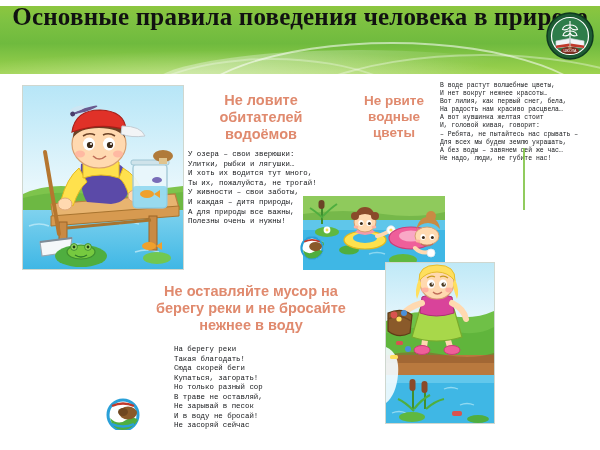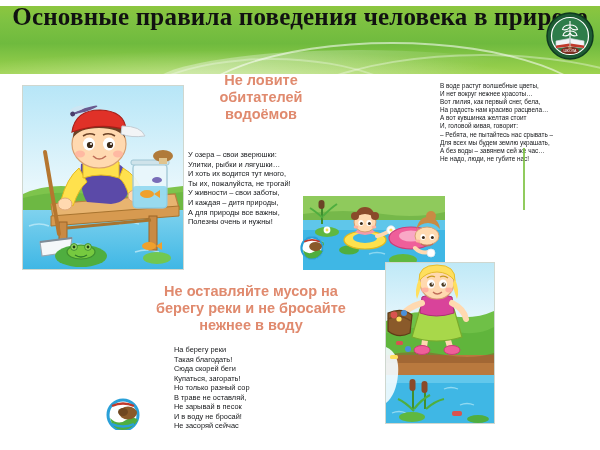--- a/index.html
+++ b/index.html
@@ -51,21 +51,21 @@
   .panel{position:absolute;}
   .hdr-pink{
     font-family:"Liberation Sans",sans-serif;
     font-weight:bold;
     color:#e08a6e;
     text-align:center;
     line-height:1.18;
     text-shadow:0 1px 0 rgba(255,255,255,.75);
   }
   .poem{
-    font-family:Liberation Sans, sans-serif;
+    font-family:Liberation Mono, monospace;
     color:#15171a;
     white-space:pre-line;
   }
 
   
   .illus-fisher{
     position:absolute;left:22px;top:85px;width:160px;height:183px;
     border:1px solid #cfd7cf;
     background:linear-gradient(180deg,#bfe9f7 0%,#d8f1fa 32%,#eaf7fc 46%,#8fd8ef 62%,#59c3e8 100%);
     overflow:hidden;
@@ -228,31 +228,32 @@
       </g>
 
       <g>
         <ellipse cx="126" cy="160" rx="7" ry="4" fill="#f0a02c"></ellipse>
         <path d="M133 160 l6 -4 0 8 z" fill="#f0a02c"></path>
         <ellipse cx="134" cy="172" rx="14" ry="6" fill="#76c93f" opacity=".9"></ellipse>
       </g>
     </svg>
   </div>
 
-  <div class="panel hdr-pink" style="left:186px;top:72px;width:150px;font-size:14.5px;">Не ловите обитателей водоёмов</div>
+  <div class="panel hdr-pink" style="left:186px;top:92px;width:150px;font-size:14.5px;">Не ловите обитателей водоёмов</div>
 
   <div class="panel poem" style="left:188px;top:150px;width:150px;font-size:7.4px;line-height:9.6px;">У озера – свои зверюшки:
 Улитки, рыбки и лягушки…
       И хоть их водится тут много,
         Ты их, пожалуйста, не трогай!
 У живности – свои заботы,
 И каждая – дитя природы,
 А для природы все важны,
 Полезны очень и нужны!</div>
 
+  <div class="panel hdr-pink" style="left:348px;top:93px;width:92px;font-size:13.5px;">Не рвите водные цветы</div>
 
   <div class="panel poem" style="left:440px;top:82px;width:158px;font-size:6.4px;line-height:8.1px;">В воде растут волшебные цветы,
 И нет вокруг нежнее красоты…
     Вот лилия, как первый снег, бела,
     На радость нам красиво расцвела…
     А вот кувшинка желтая стоит
     И, головой кивая, говорит:
 – Ребята, не пытайтесь нас срывать –
 Для всех мы будем землю украшать,
 А без воды – завянем сей же час…

